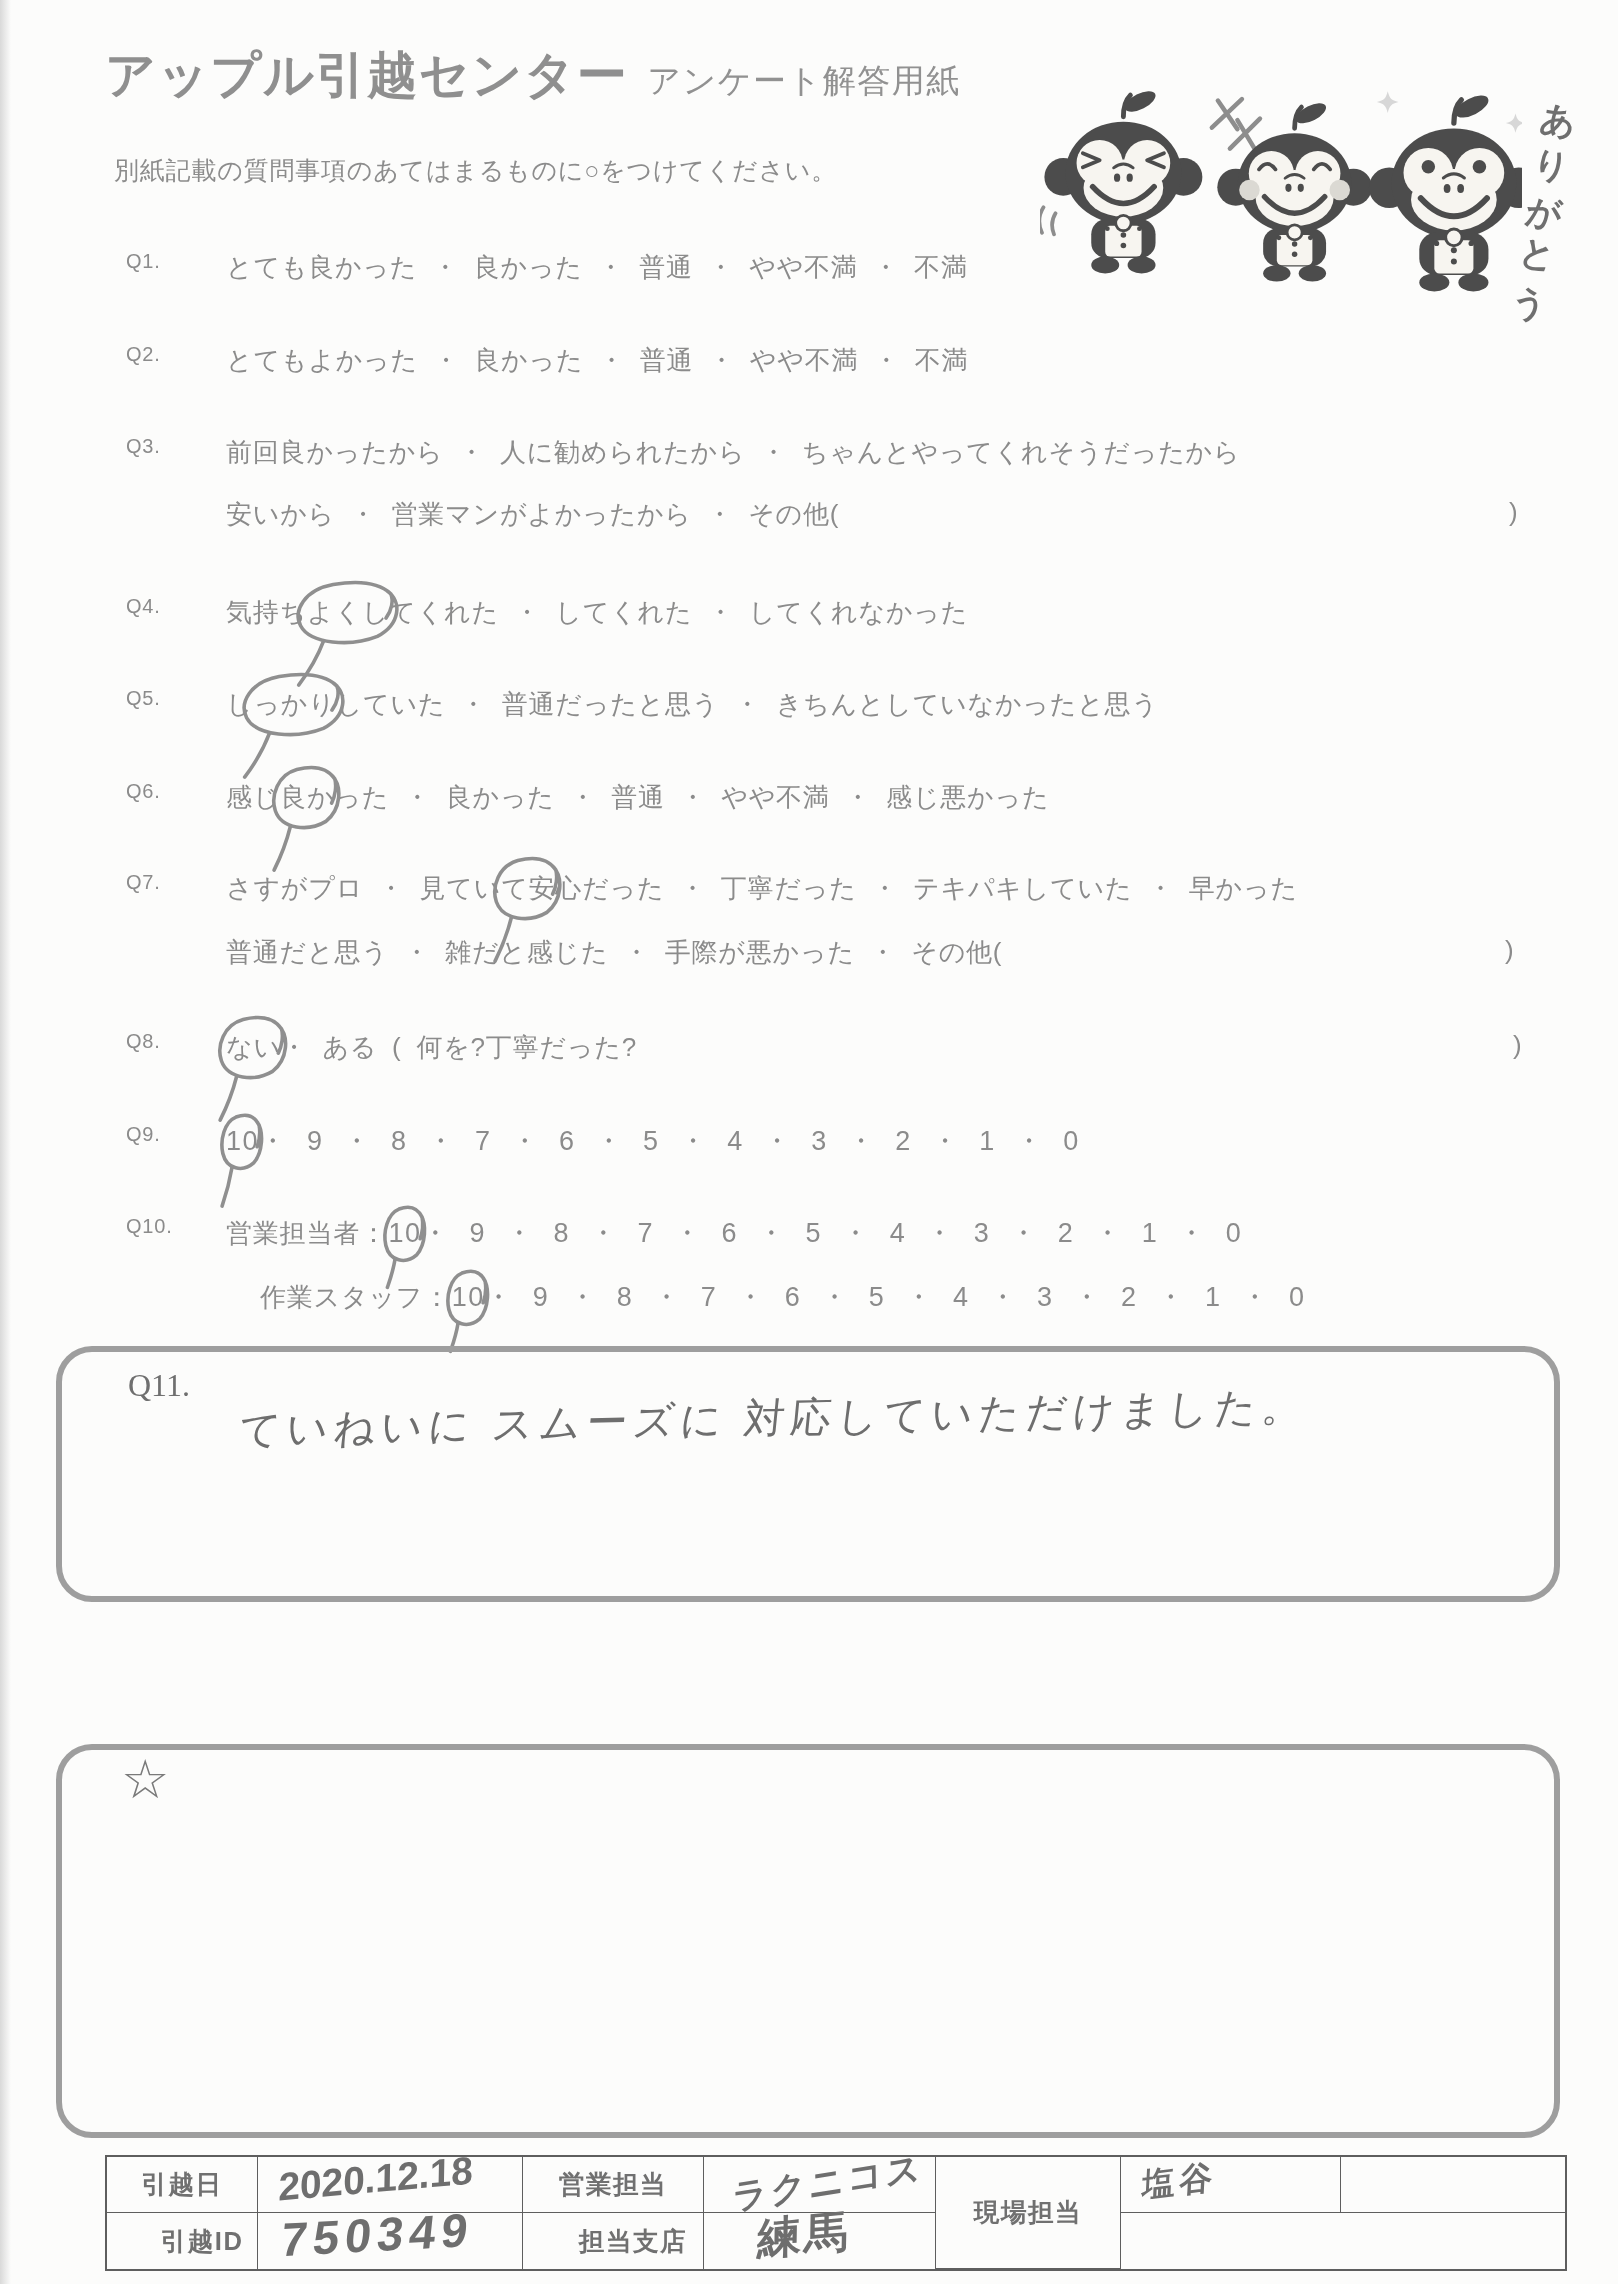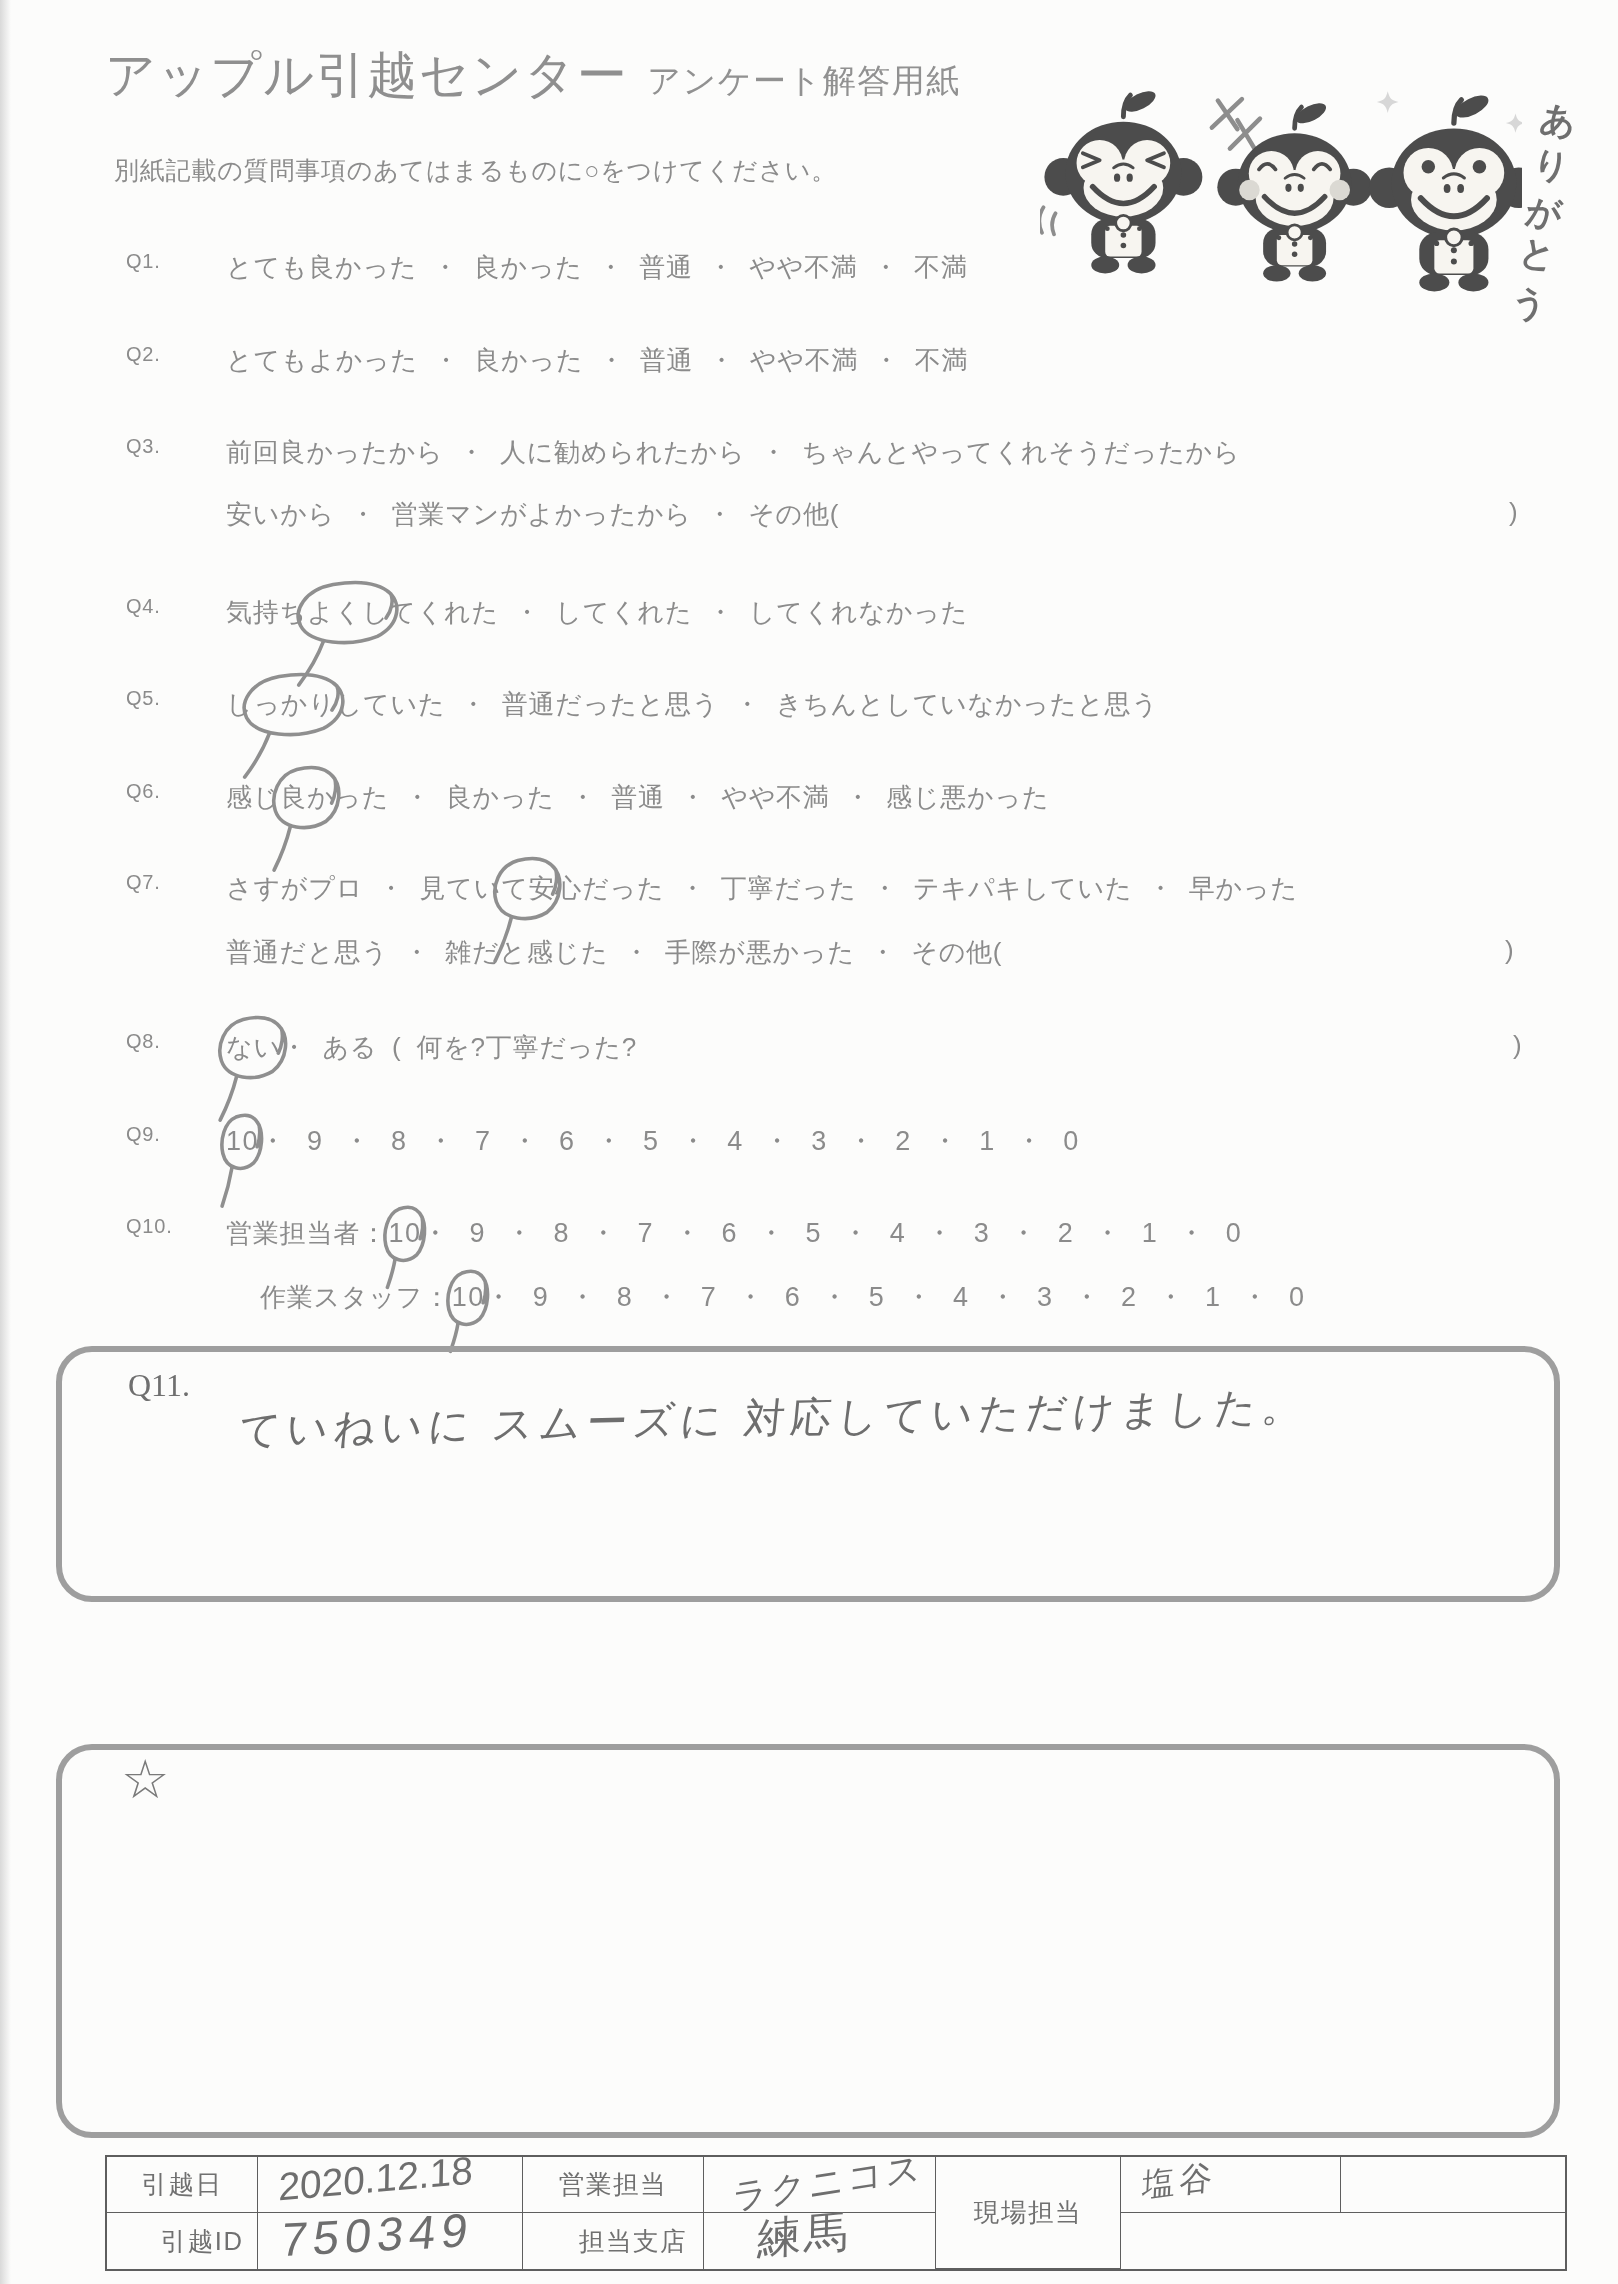--- a/index.html
+++ b/index.html
@@ -9,21 +9,21 @@
     position:relative; width:1618px; height:2284px;
     background:#fcfcfb; overflow:hidden;
     color:#8c8c8c;
   }
   .scan-edge {
     position:absolute; left:0; top:0; width:10.5px; height:100%;
     background:linear-gradient(to right,#bdbdbd,rgba(255,255,255,0)); opacity:.55;
   }
   
   .hdr { position:absolute; left:105px; top:42px; display:flex; align-items:baseline; }
-  .hdr-title { font-size:50px; font-weight:normal; color:#8f8f8f; letter-spacing:1.5px; }
+  .hdr-title { font-size:50px; font-weight:bold; color:#8f8f8f; letter-spacing:1.5px; }
   .hdr-sub { font-size:33px; color:#919191; margin-left:19px; letter-spacing:1.5px; }
   .instruction { position:absolute; left:114px; top:154px; font-size:25px; color:#8c8c8c; letter-spacing:0.8px; }
   
   .mascots { position:absolute; left:1040px; top:66px; width:482px; height:233px; }
   .thanks {
     position:absolute; left:1522px; top:78px; height:241px;
     writing-mode:vertical-rl; font-size:35px; font-weight:bold; color:#6f6f6f;
     letter-spacing:6px; transform:rotate(9deg);
   }
   
@@ -51,20 +51,21 @@
     transform:rotate(-1.3deg) skewX(-7deg); white-space:nowrap;
   }
   .star-glyph { position:absolute; left:59px; top:1.5px; font-size:54px; color:#7a7a7a; line-height:1; }
   
   .ftable {
     position:absolute; left:105px; top:2155px;
     display:grid;
     grid-template-columns:151px 265px 181px 232px 185px 220px 224px;
     grid-template-rows:56px 56px;
     border:2.3px solid #5e5e5e;
+    font-weight:bold;
   }
   .fcell { border-right:1.5px solid #5e5e5e; border-bottom:1.5px solid #5e5e5e; position:relative; overflow:visible; }
   .fcell.lastcol { border-right:none; }
   .fcell.lastrow { border-bottom:none;padding-left:40px; }
   .flabel { display:flex; align-items:center; justify-content:center; font-size:25.6px; color:#707070; letter-spacing:1.5px; }
   .fspan2 { grid-row:1 / 3; }
   .fhand { position:absolute; white-space:nowrap; }
 </style>
 </head>
 <body>

